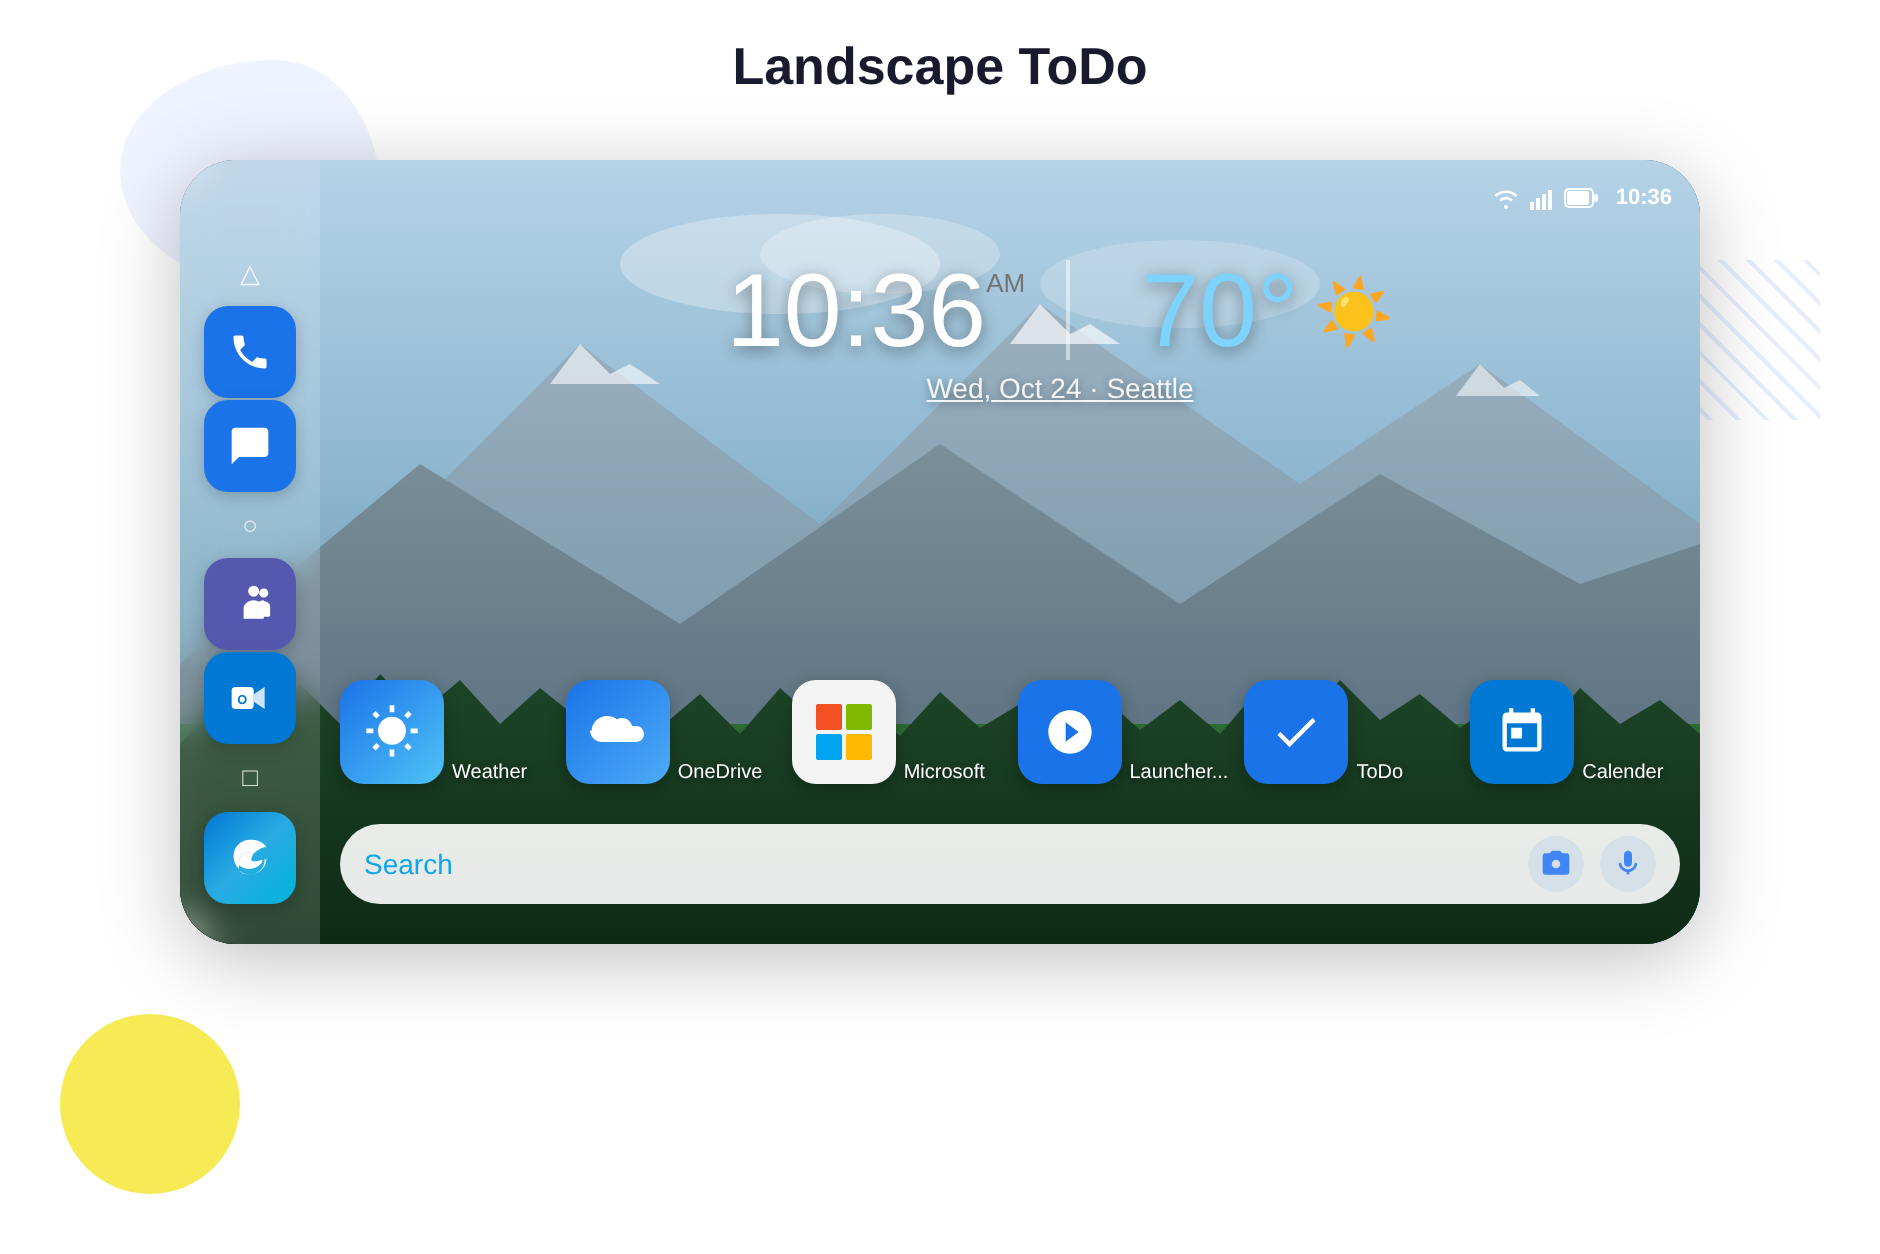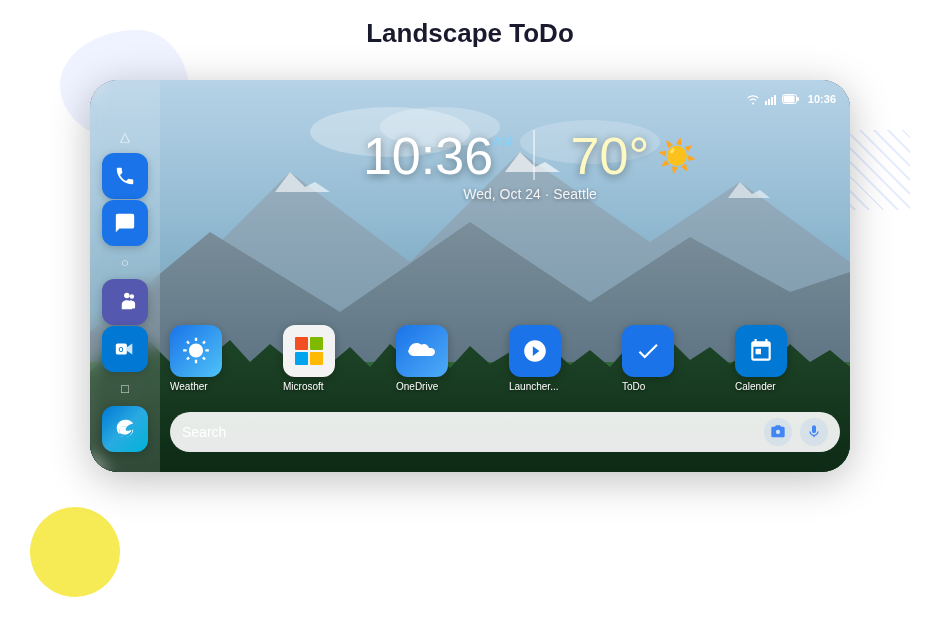--- a/index.html
+++ b/index.html
@@ -190,69 +190,70 @@
     }
     .clock-time {
       font-size: 52px;
       font-weight: 300;
       color: white;
       text-shadow: 0 2px 8px rgba(0,0,0,0.4);
       line-height: 1;
     }
     .clock-ampm {
       font-size: 13px;
-      color: #7dd3fc;
+      color: #737373;
       margin-top: 4px;
       font-weight: 400;
     }
     .weather-section {
       display: flex;
       align-items: center;
       gap: 6px;
       margin-left: 16px;
     }
     .weather-temp {
       font-size: 52px;
       font-weight: 300;
-      color: #fef9c3;
+      color: #7dd3fc;
       text-shadow: 0 2px 8px rgba(0,0,0,0.4);
       line-height: 1;
     }
     .weather-icon-sun {
       font-size: 32px;
       margin-left: 2px;
     }
     .divider-line {
       width: 2px;
       height: 50px;
       background: rgba(255,255,255,0.5);
       margin: 0 4px;
     }
     .clock-date {
       font-size: 14px;
       color: rgba(255,255,255,0.9);
       margin-top: 4px;
       text-shadow: 0 1px 4px rgba(0,0,0,0.4);
+      text-decoration: underline;
     }
 
     
     .app-grid {
       position: absolute;
       bottom: 80px;
       left: 80px;
       right: 10px;
       display: flex;
       gap: 8px;
       z-index: 10;
       align-items: flex-end;
     }
     .app-item {
       display: flex;
-      flex-direction: column;
-      align-items: flex-start;
+      flex-direction: row;
+      align-items: flex-end;
       gap: 4px;
       flex: 1;
     }
     .app-icon-grid {
       width: 52px;
       height: 52px;
       border-radius: 12px;
       display: flex;
       align-items: center;
       justify-content: center;
@@ -278,21 +279,21 @@
       border-radius: 20px;
       display: flex;
       align-items: center;
       padding: 0 12px;
       z-index: 10;
       gap: 8px;
     }
     .search-text {
       flex: 1;
       font-size: 14px;
-      color: #ffffff;
+      color: #0ea5e9;
     }
     .search-right-icons {
       display: flex;
       gap: 8px;
       align-items: center;
     }
     .search-icon-btn {
       width: 28px;
       height: 28px;
       border-radius: 50%;
@@ -474,41 +475,41 @@
     <div class="app-item">
       <div class="app-icon-grid icon-weather">
         <svg width="28" height="28" viewBox="0 0 24 24" fill="white">
             <path d="M6.76 4.84l-1.8-1.79-1.41 1.41 1.79 1.79 1.42-1.41zM4 10.5H1v2h3v-2zm9-9.95h-2V3.5h2V.55zm7.45 3.91l-1.41-1.41-1.79 1.79 1.41 1.41 1.79-1.79zm-3.21 13.7l1.79 1.8 1.41-1.41-1.8-1.79-1.4 1.4zM20 10.5v2h3v-2h-3zm-8-5c-3.31 0-6 2.69-6 6s2.69 6 6 6 6-2.69 6-6-2.69-6-6-6zm-1 16.95h2V19.5h-2v2.95zm-7.45-3.91l1.41 1.41 1.79-1.8-1.41-1.41-1.79 1.8z"></path>
           </svg>
       </div>
       <span class="app-label">Weather</span>
     </div>
 
     <div class="app-item">
+      <div class="app-icon-grid icon-onedrive">
+        <svg width="28" height="22" viewBox="0 0 28 22" fill="white">
+            <path d="M16.5 8.5C15.2 5.3 12.1 3 8.5 3 4.4 3 1 6.3.8 10.4 .3 10.3-.1 10.2 0 10c0 3.3 2.7 6 6 6h17c2.2 0 4-1.8 4-4 0-2.1-1.6-3.8-3.7-4H21c-.5-2.3-2.6-4-5-4-.9 0-1.8.3-2.5.7z"></path>
+          </svg>
+      </div>
+      <span class="app-label">OneDrive</span>
+    </div>
+
+    <div class="app-item">
       <div class="app-icon-grid icon-microsoft">
         <div class="ms-grid">
           <div style="background:#f25022;"></div>
           <div style="background:#7fba00;"></div>
           <div style="background:#00a4ef;"></div>
           <div style="background:#ffb900;"></div>
         </div>
       </div>
       <span class="app-label">Microsoft</span>
     </div>
 
     <div class="app-item">
-      <div class="app-icon-grid icon-onedrive">
-        <svg width="28" height="22" viewBox="0 0 28 22" fill="white">
-            <path d="M16.5 8.5C15.2 5.3 12.1 3 8.5 3 4.4 3 1 6.3.8 10.4 .3 10.3-.1 10.2 0 10c0 3.3 2.7 6 6 6h17c2.2 0 4-1.8 4-4 0-2.1-1.6-3.8-3.7-4H21c-.5-2.3-2.6-4-5-4-.9 0-1.8.3-2.5.7z"></path>
-          </svg>
-      </div>
-      <span class="app-label">OneDrive</span>
-    </div>
-
-    <div class="app-item">
       <div class="app-icon-grid icon-launcher">
         <svg width="26" height="26" viewBox="0 0 24 24" fill="white">
             <path d="M12 2C6.48 2 2 6.48 2 12s4.48 10 10 10 10-4.48 10-10S17.52 2 12 2zm-2 14.5v-9l6 4.5-6 4.5z"></path>
           </svg>
       </div>
       <span class="app-label">Launcher...</span>
     </div>
 
     <div class="app-item">
       <div class="app-icon-grid icon-todo">

